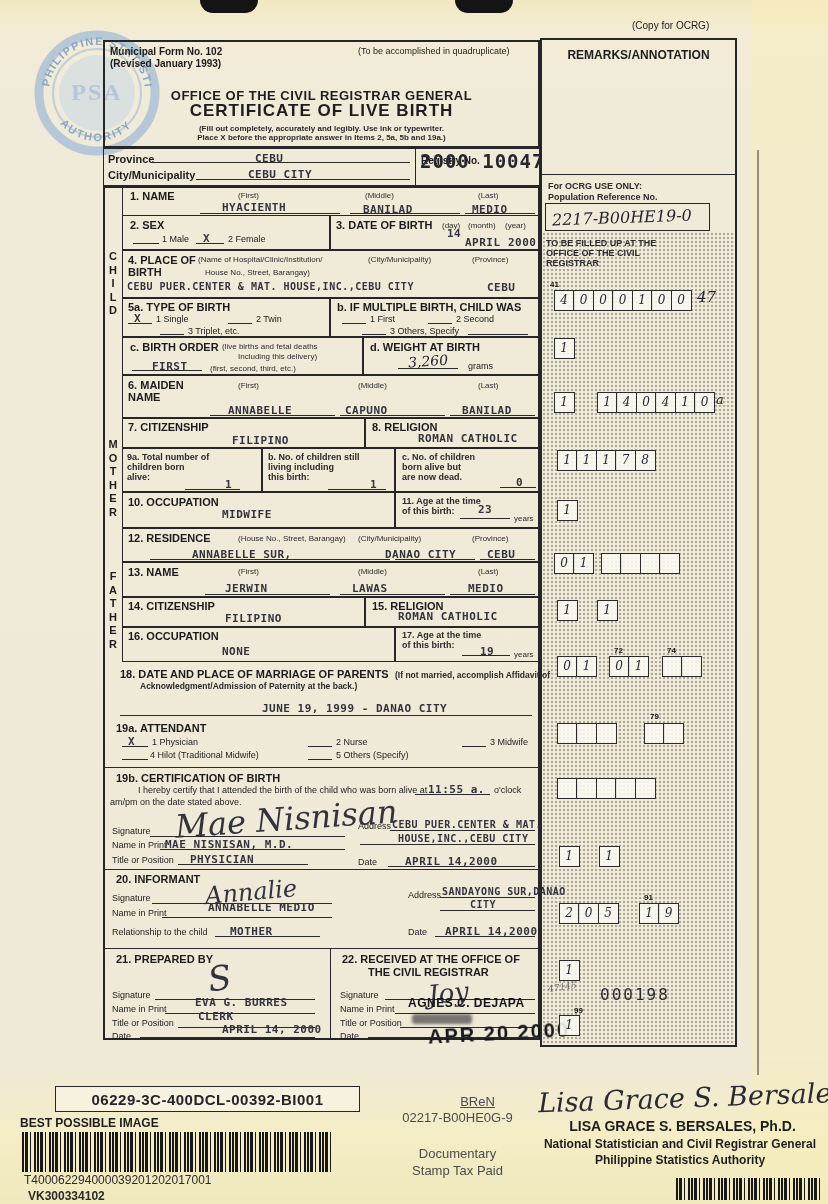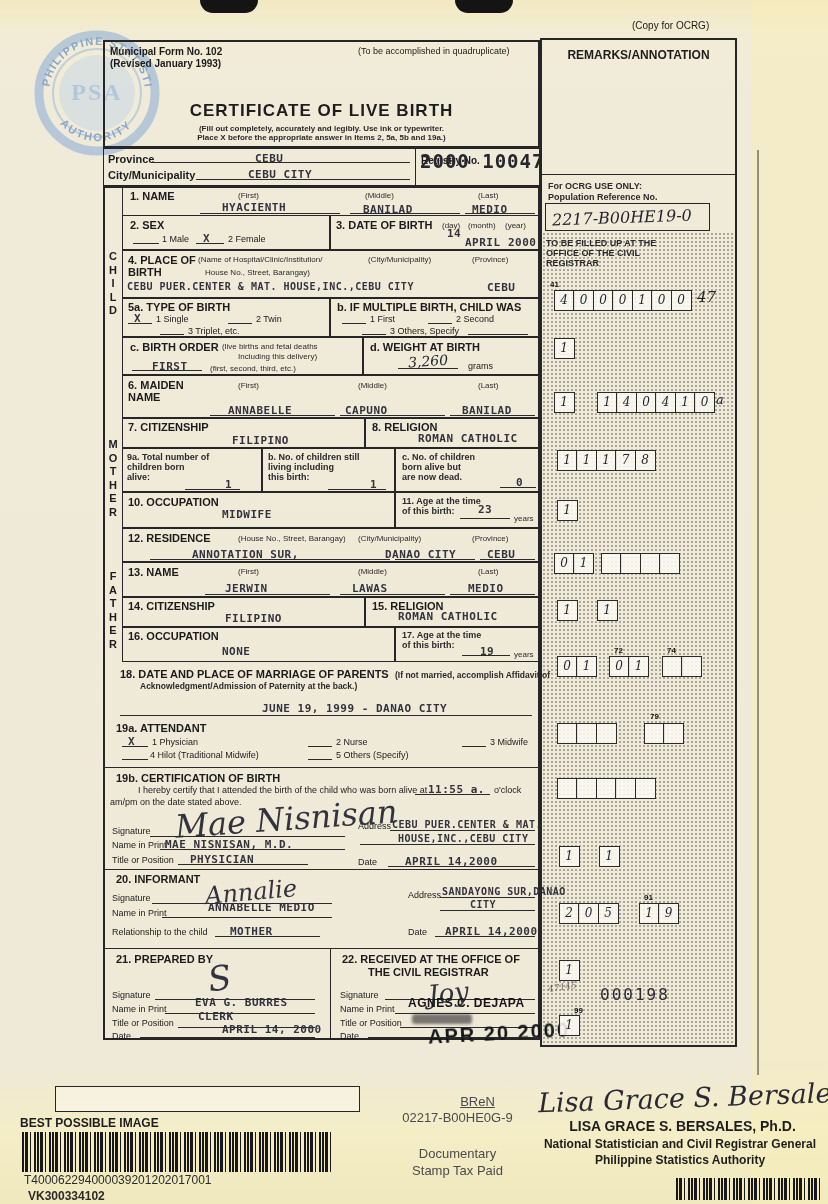--- a/index.html
+++ b/index.html
@@ -57,20 +57,21 @@
     <text font-family="Liberation Sans, sans-serif" font-size="11" font-weight="bold" fill="#6f96c4" letter-spacing="2">
       <textPath href="#arcBot" startOffset="22%">AUTHORITY</textPath>
     </text>
     <text x="65" y="72" text-anchor="middle" font-family="Liberation Serif, serif" font-size="24" font-weight="bold" fill="#a6bedb" letter-spacing="2">PSA</text>
   </svg>
 
   <div class="box" style="left:103px;top:40px;width:437px;height:108px;border-width:2px;"></div>
   <div class="t lb" style="left:110px;top:46px;">Municipal Form No. 102</div>
   <div class="t lb" style="left:110px;top:58px;">(Revised January 1993)</div>
   <div class="t lb" style="left:358px;top:46px;font-weight:normal;font-size:9px;">(To be accomplished in quadruplicate)</div>
+  <div class="t" style="left:103px;top:88px;width:437px;text-align:center;font:bold 13px 'Liberation Sans',sans-serif;letter-spacing:.5px;">OFFICE OF THE CIVIL REGISTRAR GENERAL</div>
   <div class="t" style="left:103px;top:101px;width:437px;text-align:center;font:bold 17px 'Liberation Sans',sans-serif;letter-spacing:1px;">CERTIFICATE OF LIVE BIRTH</div>
   <div class="t smb" style="left:103px;top:124px;width:437px;text-align:center;">(Fill out completely, accurately and legibly. Use ink or typewriter.</div>
   <div class="t smb" style="left:103px;top:133px;width:437px;text-align:center;">Place X before the appropriate answer in Items 2, 5a, 5b and 19a.)</div>
 
   <div class="box" style="left:103px;top:148px;width:437px;height:38px;"></div>
   <div class="box" style="left:415px;top:148px;width:125px;height:38px;"></div>
   <div class="t lb11" style="left:108px;top:153px;">Province</div>
   <div class="line" style="left:152px;top:162px;width:258px;"></div>
   <div class="t mono" style="left:255px;top:152px;">CEBU</div>
   <div class="t lb11" style="left:108px;top:169px;">City/Municipality</div>
@@ -216,21 +217,21 @@
 of this birth:</div>
   <div class="t mono" style="left:478px;top:503px;">23</div>
   <div class="line" style="left:460px;top:518px;width:50px;"></div>
   <div class="t sm" style="left:514px;top:514px;">years</div>
 
   <div class="box" style="left:122px;top:528px;width:418px;height:34px;"></div>
   <div class="t lb11" style="left:128px;top:532px;">12. RESIDENCE</div>
   <div class="t sm" style="left:222px;top:534px;padding-left:16px;">(House No., Street, Barangay)</div>
   <div class="t sm" style="left:358px;top:534px;">(City/Municipality)</div>
   <div class="t sm" style="left:472px;top:534px;">(Province)</div>
-  <div class="t mono" style="left:192px;top:548px;">ANNOTATION SUR,</div>
+  <div class="t mono" style="left:192px;top:548px;">ANNABELLE SUR,</div>
   <div class="t mono" style="left:385px;top:548px;">DANAO CITY</div>
   <div class="t mono" style="left:487px;top:548px;">CEBU</div>
   <div class="line" style="left:150px;top:559px;width:240px;"></div>
   <div class="line" style="left:395px;top:559px;width:80px;"></div>
   <div class="line" style="left:480px;top:559px;width:55px;"></div>
 
   <div class="box" style="left:122px;top:562px;width:418px;height:35px;"></div>
   <div class="t lb11" style="left:128px;top:566px;">13. NAME</div>
   <div class="t sm" style="left:238px;top:567px;">(First)</div>
   <div class="t sm" style="left:358px;top:567px;">(Middle)</div>
@@ -425,20 +426,21 @@
   <div class="crow" style="top:1015px;">
       <span class="cgrp" style="left:560px;"><span class="ccell">1</span></span>
     </div>
 
   <div class="t hand" style="left:548px;top:982px;font-size:9px;opacity:.6;transform:rotate(-8deg);">47145</div>
   <div class="t" style="left:600px;top:985px;font:16px 'DejaVu Sans Mono',monospace;letter-spacing:2px;color:#2b2b33;">000198</div>
 
   <div class="t" style="left:757px;top:150px;width:2px;height:925px;background:rgba(70,70,60,.55);"></div>
 
   <div class="box" style="left:55px;top:1086px;width:305px;height:26px;border-width:1.2px;background:rgba(252,250,240,.5);"></div>
+  <div class="t" style="left:55px;top:1091px;width:305px;text-align:center;font:bold 15px 'Liberation Sans',sans-serif;letter-spacing:.5px;color:#23232b;">06229-3C-400DCL-00392-BI001</div>
   <div class="t" style="left:20px;top:1116px;font:bold 12px 'Liberation Sans',sans-serif;">BEST POSSIBLE IMAGE</div>
   <div class="t bc" style="left:22px;top:1132px;width:312px;height:40px;"></div>
   <div class="t" style="left:24px;top:1173px;font:12px 'Liberation Sans',sans-serif;color:#2b2b2b;">T400062294000039201202017001</div>
   <div class="t" style="left:28px;top:1189px;font:bold 12px 'Liberation Sans',sans-serif;color:#2b2b2b;">VK300334102</div>
 
   <div class="t gray" style="left:415px;top:1094px;width:125px;text-align:center;font:13px 'Liberation Sans',sans-serif;text-decoration:underline;">BReN</div>
   <div class="t gray" style="left:395px;top:1110px;width:125px;text-align:center;font:13px 'Liberation Sans',sans-serif;">02217-B00HE0G-9</div>
   <div class="t gray" style="left:395px;top:1146px;width:125px;text-align:center;font:13px 'Liberation Sans',sans-serif;">Documentary</div>
   <div class="t gray" style="left:395px;top:1163px;width:125px;text-align:center;font:13px 'Liberation Sans',sans-serif;">Stamp Tax Paid</div>
 

